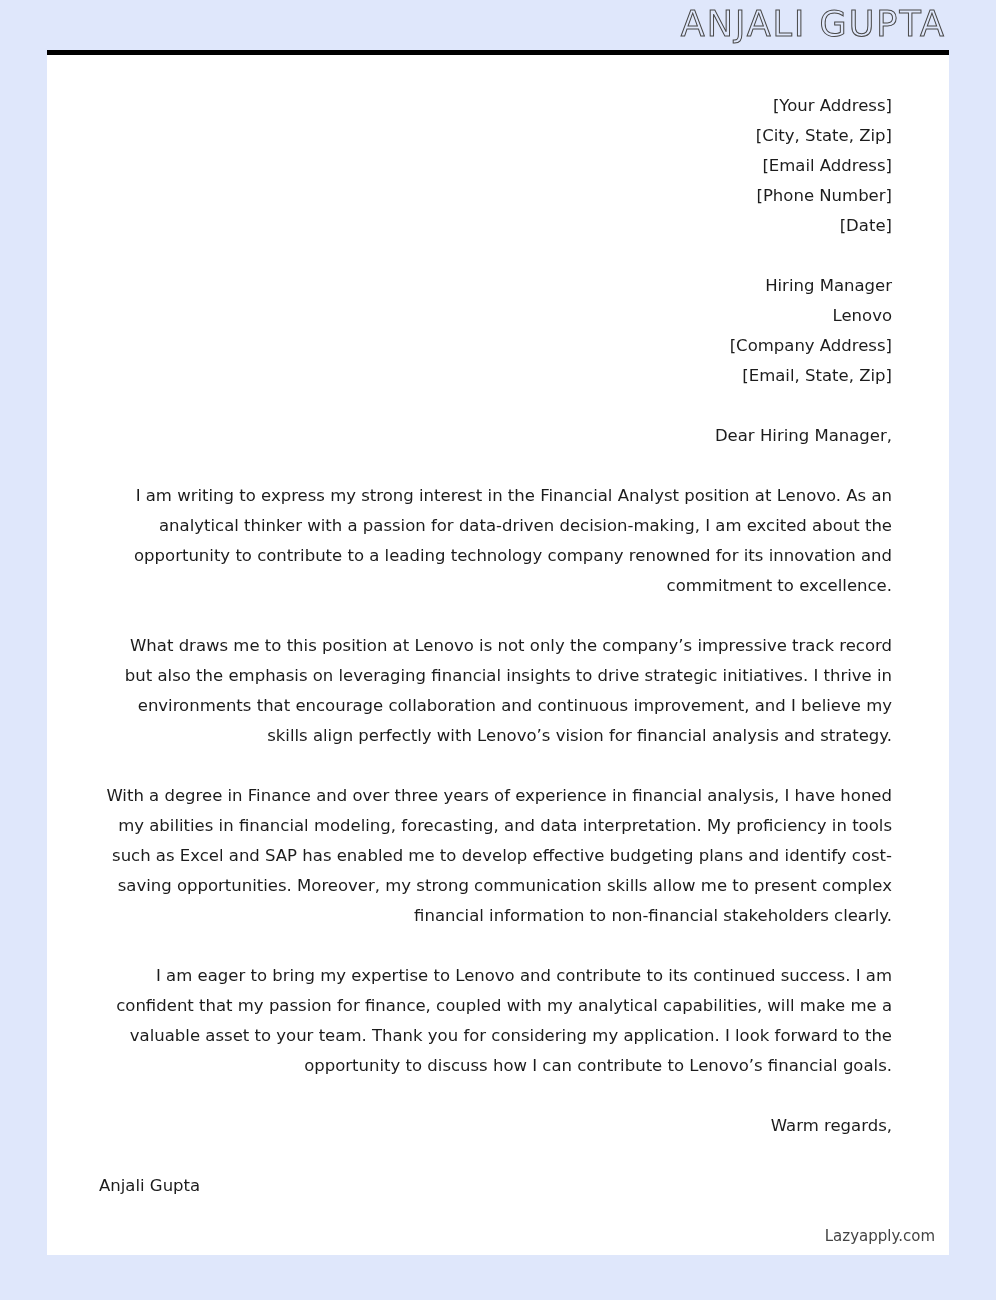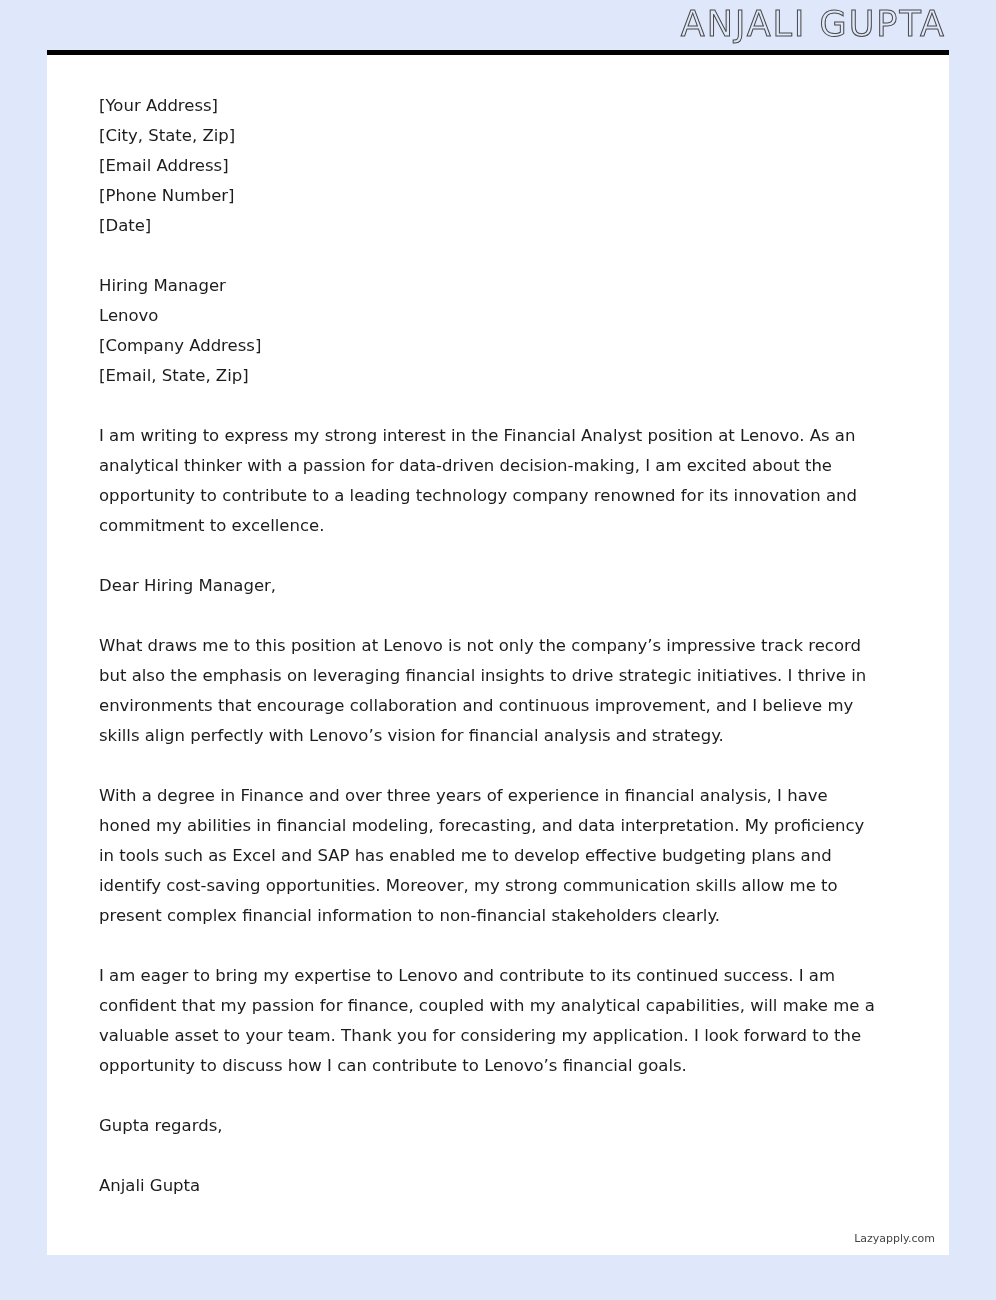--- a/index.html
+++ b/index.html
@@ -65,35 +65,36 @@
     box-sizing: border-box;
     padding: 36px 48px 10px 52px;
   }
   .body-text {
     font-size: 16.5px;
     line-height: 30px;
     color: #1c1c1c;
     font-family: "DejaVu Sans", sans-serif;
   }
   .block {
-    margin: 0 17px 30px 0;
+    margin: 0 9px 30px 0;
     white-space: pre-line;
+    text-align: right;
   }
   .sign-name {
     margin: 0 0 30px 0;
   }
   .date-line {
     color: #3b78d8;
     margin: 0;
   }
   .footer-brand {
     position: absolute;
     right: 14px;
     bottom: 10px;
-    font-size: 11px;
+    font-size: 15px;
     color: #444444;
     font-family: "DejaVu Sans", sans-serif;
   }
 </style>
 </head>
 <body>
 
 <div class="page">
 
   <div class="header">
@@ -106,24 +107,24 @@
     <div class="body-text">
       <p class="block">[Your Address]
 [City, State, Zip]
 [Email Address]
 [Phone Number]
 [Date]</p>
       <p class="block">Hiring Manager
 Lenovo
 [Company Address]
 [Email, State, Zip]</p>
+      <p class="block">Dear Hiring Manager,</p>
       <p class="block">I am writing to express my strong interest in the Financial Analyst position at Lenovo. As an analytical thinker with a passion for data-driven decision-making, I am excited about the opportunity to contribute to a leading technology company renowned for its innovation and commitment to excellence.</p>
-      <p class="block">Dear Hiring Manager,</p>
       <p class="block">What draws me to this position at Lenovo is not only the company’s impressive track record but also the emphasis on leveraging financial insights to drive strategic initiatives. I thrive in environments that encourage collaboration and continuous improvement, and I believe my skills align perfectly with Lenovo’s vision for financial analysis and strategy.</p>
       <p class="block">With a degree in Finance and over three years of experience in financial analysis, I have honed my abilities in financial modeling, forecasting, and data interpretation. My proficiency in tools such as Excel and SAP has enabled me to develop effective budgeting plans and identify cost-saving opportunities. Moreover, my strong communication skills allow me to present complex financial information to non-financial stakeholders clearly.</p>
       <p class="block">I am eager to bring my expertise to Lenovo and contribute to its continued success. I am confident that my passion for finance, coupled with my analytical capabilities, will make me a valuable asset to your team. Thank you for considering my application. I look forward to the opportunity to discuss how I can contribute to Lenovo’s financial goals.</p>
-      <p class="block">Gupta regards,</p>
+      <p class="block">Warm regards,</p>
       <p class="sign-name body-text">Anjali Gupta</p>
     </div>
     <div class="footer-brand">Lazyapply.com</div>
   </div>
 
 </div>
 
 </body></html>

